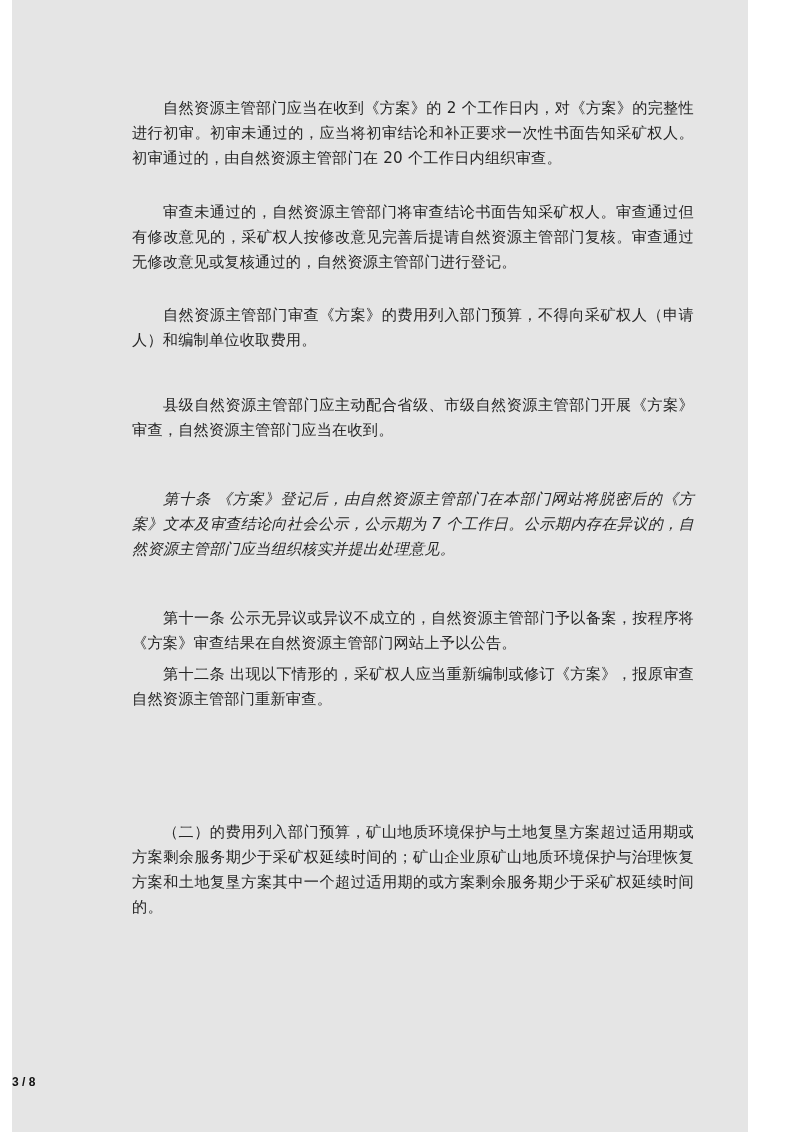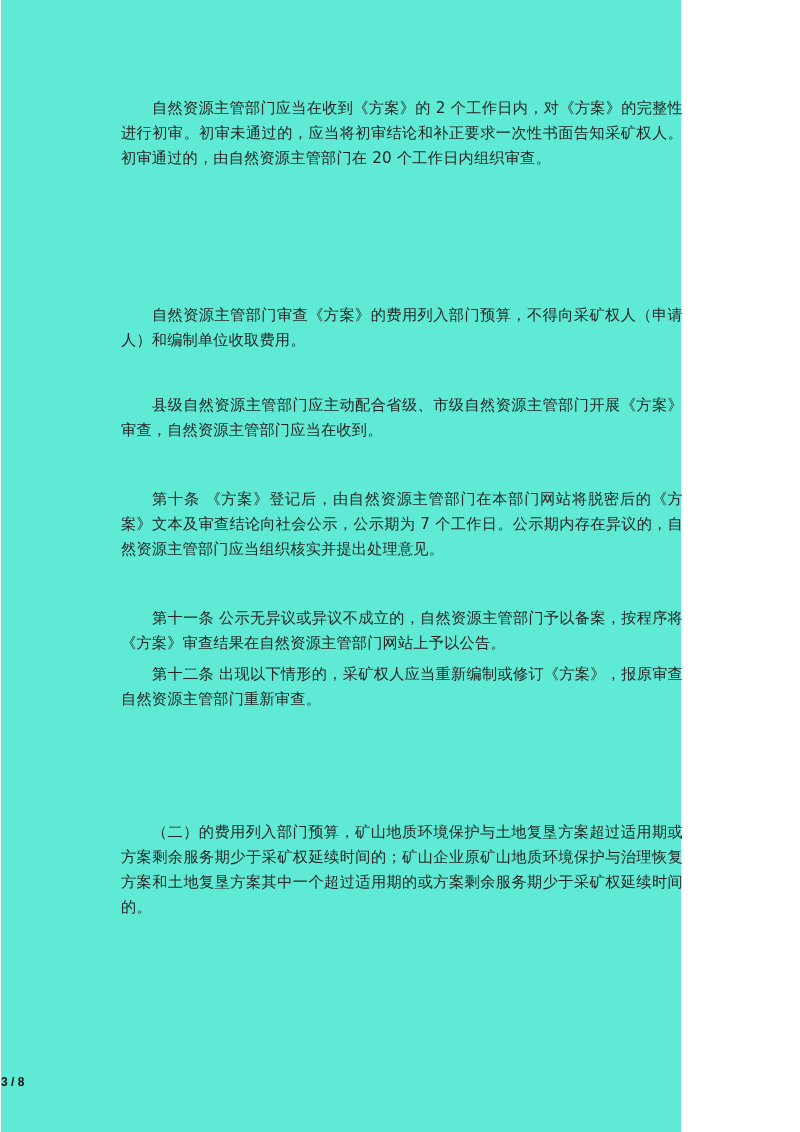--- a/index.html
+++ b/index.html
@@ -10,23 +10,23 @@
     body {
       width: 800px;
       height: 1132px;
       position: relative;
       overflow: hidden;
       font-family: "DejaVu Sans", "Liberation Sans", sans-serif;
       color: #222222;
     }
     .page {
       position: absolute;
-      left: 1px; top: 0;
-      width: 680px; height: 1132px;
-      background: #5eead4;
+      left: 12px; top: 0;
+      width: 736px; height: 1132px;
+      background: #e5e5e5;
     }
     .para {
       position: absolute;
       left: 120px;
       width: 562px;
       font-size: 15.2px;
       line-height: 25px;
       letter-spacing: 0.2px;
       text-indent: 31px;
       text-align: justify;
@@ -56,26 +56,27 @@
       text-decoration: underline;
     }
   </style>
 </head>
 <body>
 
 <div class="page">
 
   <p class="para" style="top:96px;">自然资源主管部门应当在收到《方案》的 2 个工作日内，对《方案》的完整性进行初审。初审未通过的，应当将初审结论和补正要求一次性书面告知采矿权人。初审通过的，由自然资源主管部门在 20 个工作日内组织审查。</p>
 
+  <p class="para" style="top:200px;">审查未通过的，自然资源主管部门将审查结论书面告知采矿权人。审查通过但有修改意见的，采矿权人按修改意见完善后提请自然资源主管部门复核。审查通过无修改意见或复核通过的，自然资源主管部门进行登记。</p>
 
   <p class="para" style="top:303px;">自然资源主管部门审查《方案》的费用列入部门预算，不得向采矿权人（申请人）和编制单位收取费用。</p>
 
   <p class="para" style="top:393px;">县级自然资源主管部门应主动配合省级、市级自然资源主管部门开展《方案》审查，自然资源主管部门应当在收到。</p>
 
-  <p class="para" style="top:487px;">第十条 《方案》登记后，由自然资源主管部门在本部门网站将脱密后的《方案》文本及审查结论向社会公示，公示期为 7 个工作日。公示期内存在异议的，自然资源主管部门应当组织核实并提出处理意见。</p>
+  <p class="para" style="top:487px;font-style:italic;">第十条 《方案》登记后，由自然资源主管部门在本部门网站将脱密后的《方案》文本及审查结论向社会公示，公示期为 7 个工作日。公示期内存在异议的，自然资源主管部门应当组织核实并提出处理意见。</p>
 
   <p class="para" style="top:582px;margin-top:24px;">第十一条 公示无异议或异议不成立的，自然资源主管部门予以备案，按程序将《方案》审查结果在自然资源主管部门网站上予以公告。</p>
 
   <p class="para" style="top:662px;">第十二条 出现以下情形的，采矿权人应当重新编制或修订《方案》，报原审查自然资源主管部门重新审查。</p>
 
 
   <p class="para" style="top:820px;">（二）的费用列入部门预算，矿山地质环境保护与土地复垦方案超过适用期或方案剩余服务期少于采矿权延续时间的；矿山企业原矿山地质环境保护与治理恢复方案和土地复垦方案其中一个超过适用期的或方案剩余服务期少于采矿权延续时间的。</p>
 
 
   <div class="footer page-num">3 / 8</div>

